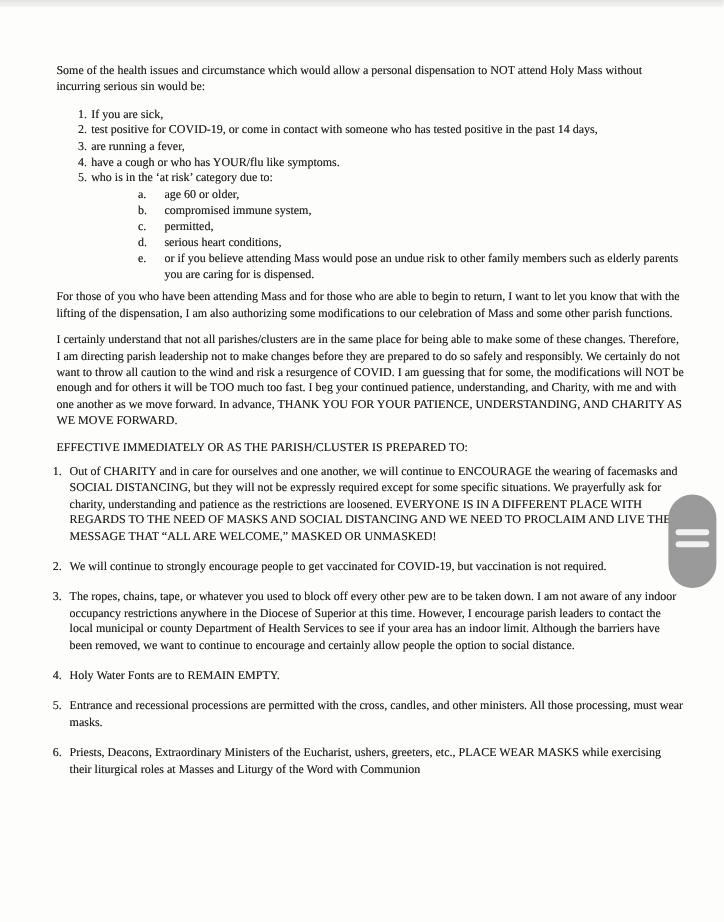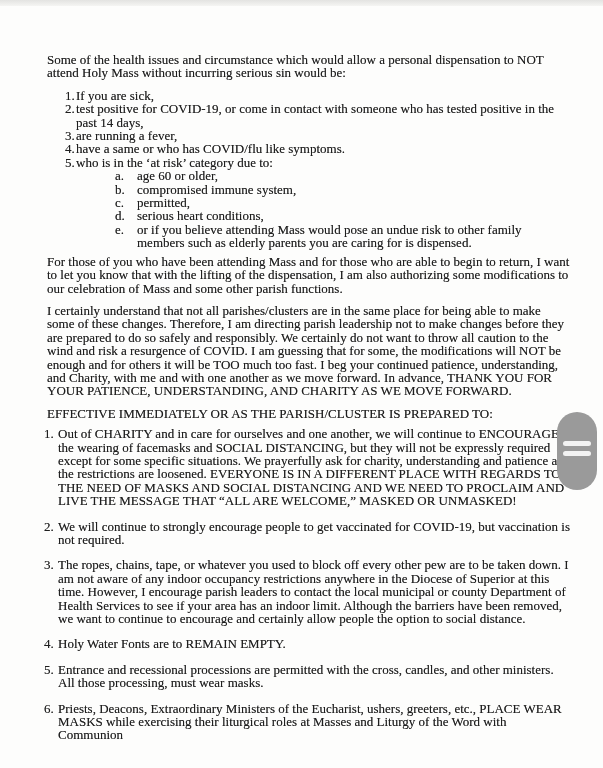--- a/index.html
+++ b/index.html
@@ -19,21 +19,21 @@
     position: absolute;
     top: 0; left: 0; right: 0;
     height: 6px;
     background: linear-gradient(#e3e3e1, #f5f5f3);
   }
   .content {
     position: absolute;
     left: 47px;
     top: 53px;
     width: 524px;
-    font-size: 13px;
+    font-size: 10px;
     line-height: 13.4px;
     text-shadow: 0 0 0.4px rgba(30,30,30,0.55);
   }
   .para { margin: 0 0 9px 0; }
   .heading { margin: 0 0 7px 0; }
   .li { display: flex; }
   .li .m { flex: 0 0 auto; }
   .li .t { flex: 1 1 auto; }
 
   .list1 { margin: 3px 0 0 18px; }
@@ -85,21 +85,21 @@
     <div class="li">
       <span class="m">2.</span>
       <span class="t">test positive for COVID-19, or come in contact with someone who has tested positive in the past 14 days,</span>
     </div>
     <div class="li">
       <span class="m">3.</span>
       <span class="t">are running a fever,</span>
     </div>
     <div class="li">
       <span class="m">4.</span>
-      <span class="t">have a same or who has COVID/flu like symptoms.</span>
+      <span class="t">have a cough or who has YOUR/flu like symptoms.</span>
     </div>
     <div class="li">
       <span class="m">5.</span>
       <span class="t">who is in the ‘at risk’ category due to:</span>
     </div>
   </div>
 
   <div class="sublist">
     <div class="li">
       <span class="m">a.</span>

